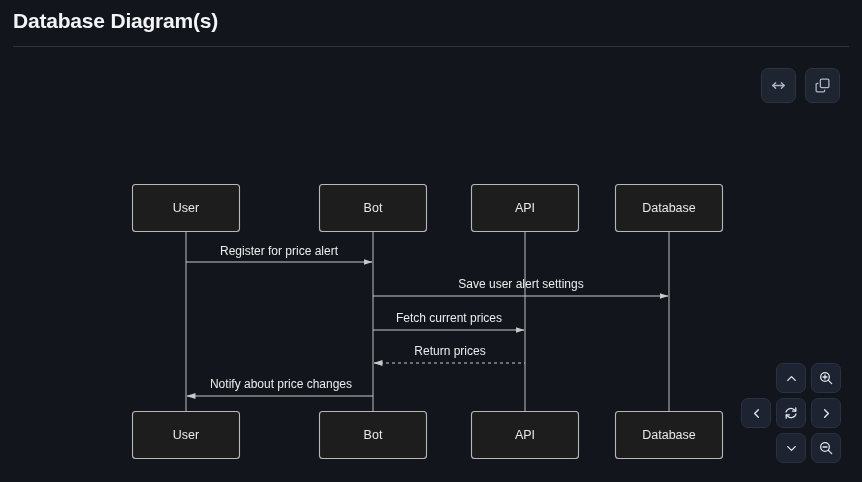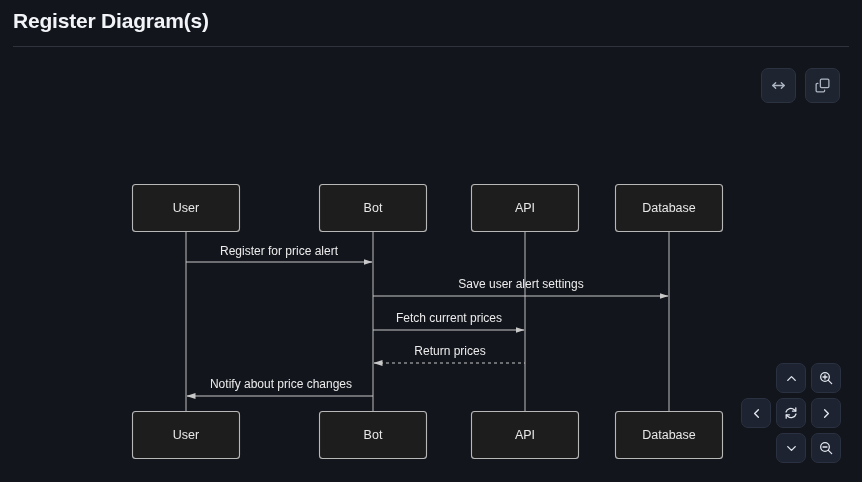--- a/index.html
+++ b/index.html
@@ -122,21 +122,21 @@
   #nav-reset { left: 35px; top: 35px; }
   #nav-zoom-in  { left: 70px; top: 0; }
   #nav-zoom-out { left: 70px; top: 70px; }
 </style>
 </head>
 <body>
 
 <div id="app">
 
   <div id="header">
-    <div id="page-title">Register Diagram(s)</div>
+    <div id="page-title">Database Diagram(s)</div>
     <div id="header-rule"></div>
   </div>
 
   <div id="toolbar">
     <div class="tool-btn">
       <span>
         <svg width="17" height="17" viewBox="0 0 24 24" fill="none" stroke="#aeb6c4" stroke-width="1.9" stroke-linecap="round" stroke-linejoin="round">
           <line x1="4" y1="12" x2="20" y2="12"></line>
           <polyline points="8,8 4,12 8,16"></polyline>
           <polyline points="16,8 20,12 16,16"></polyline>

